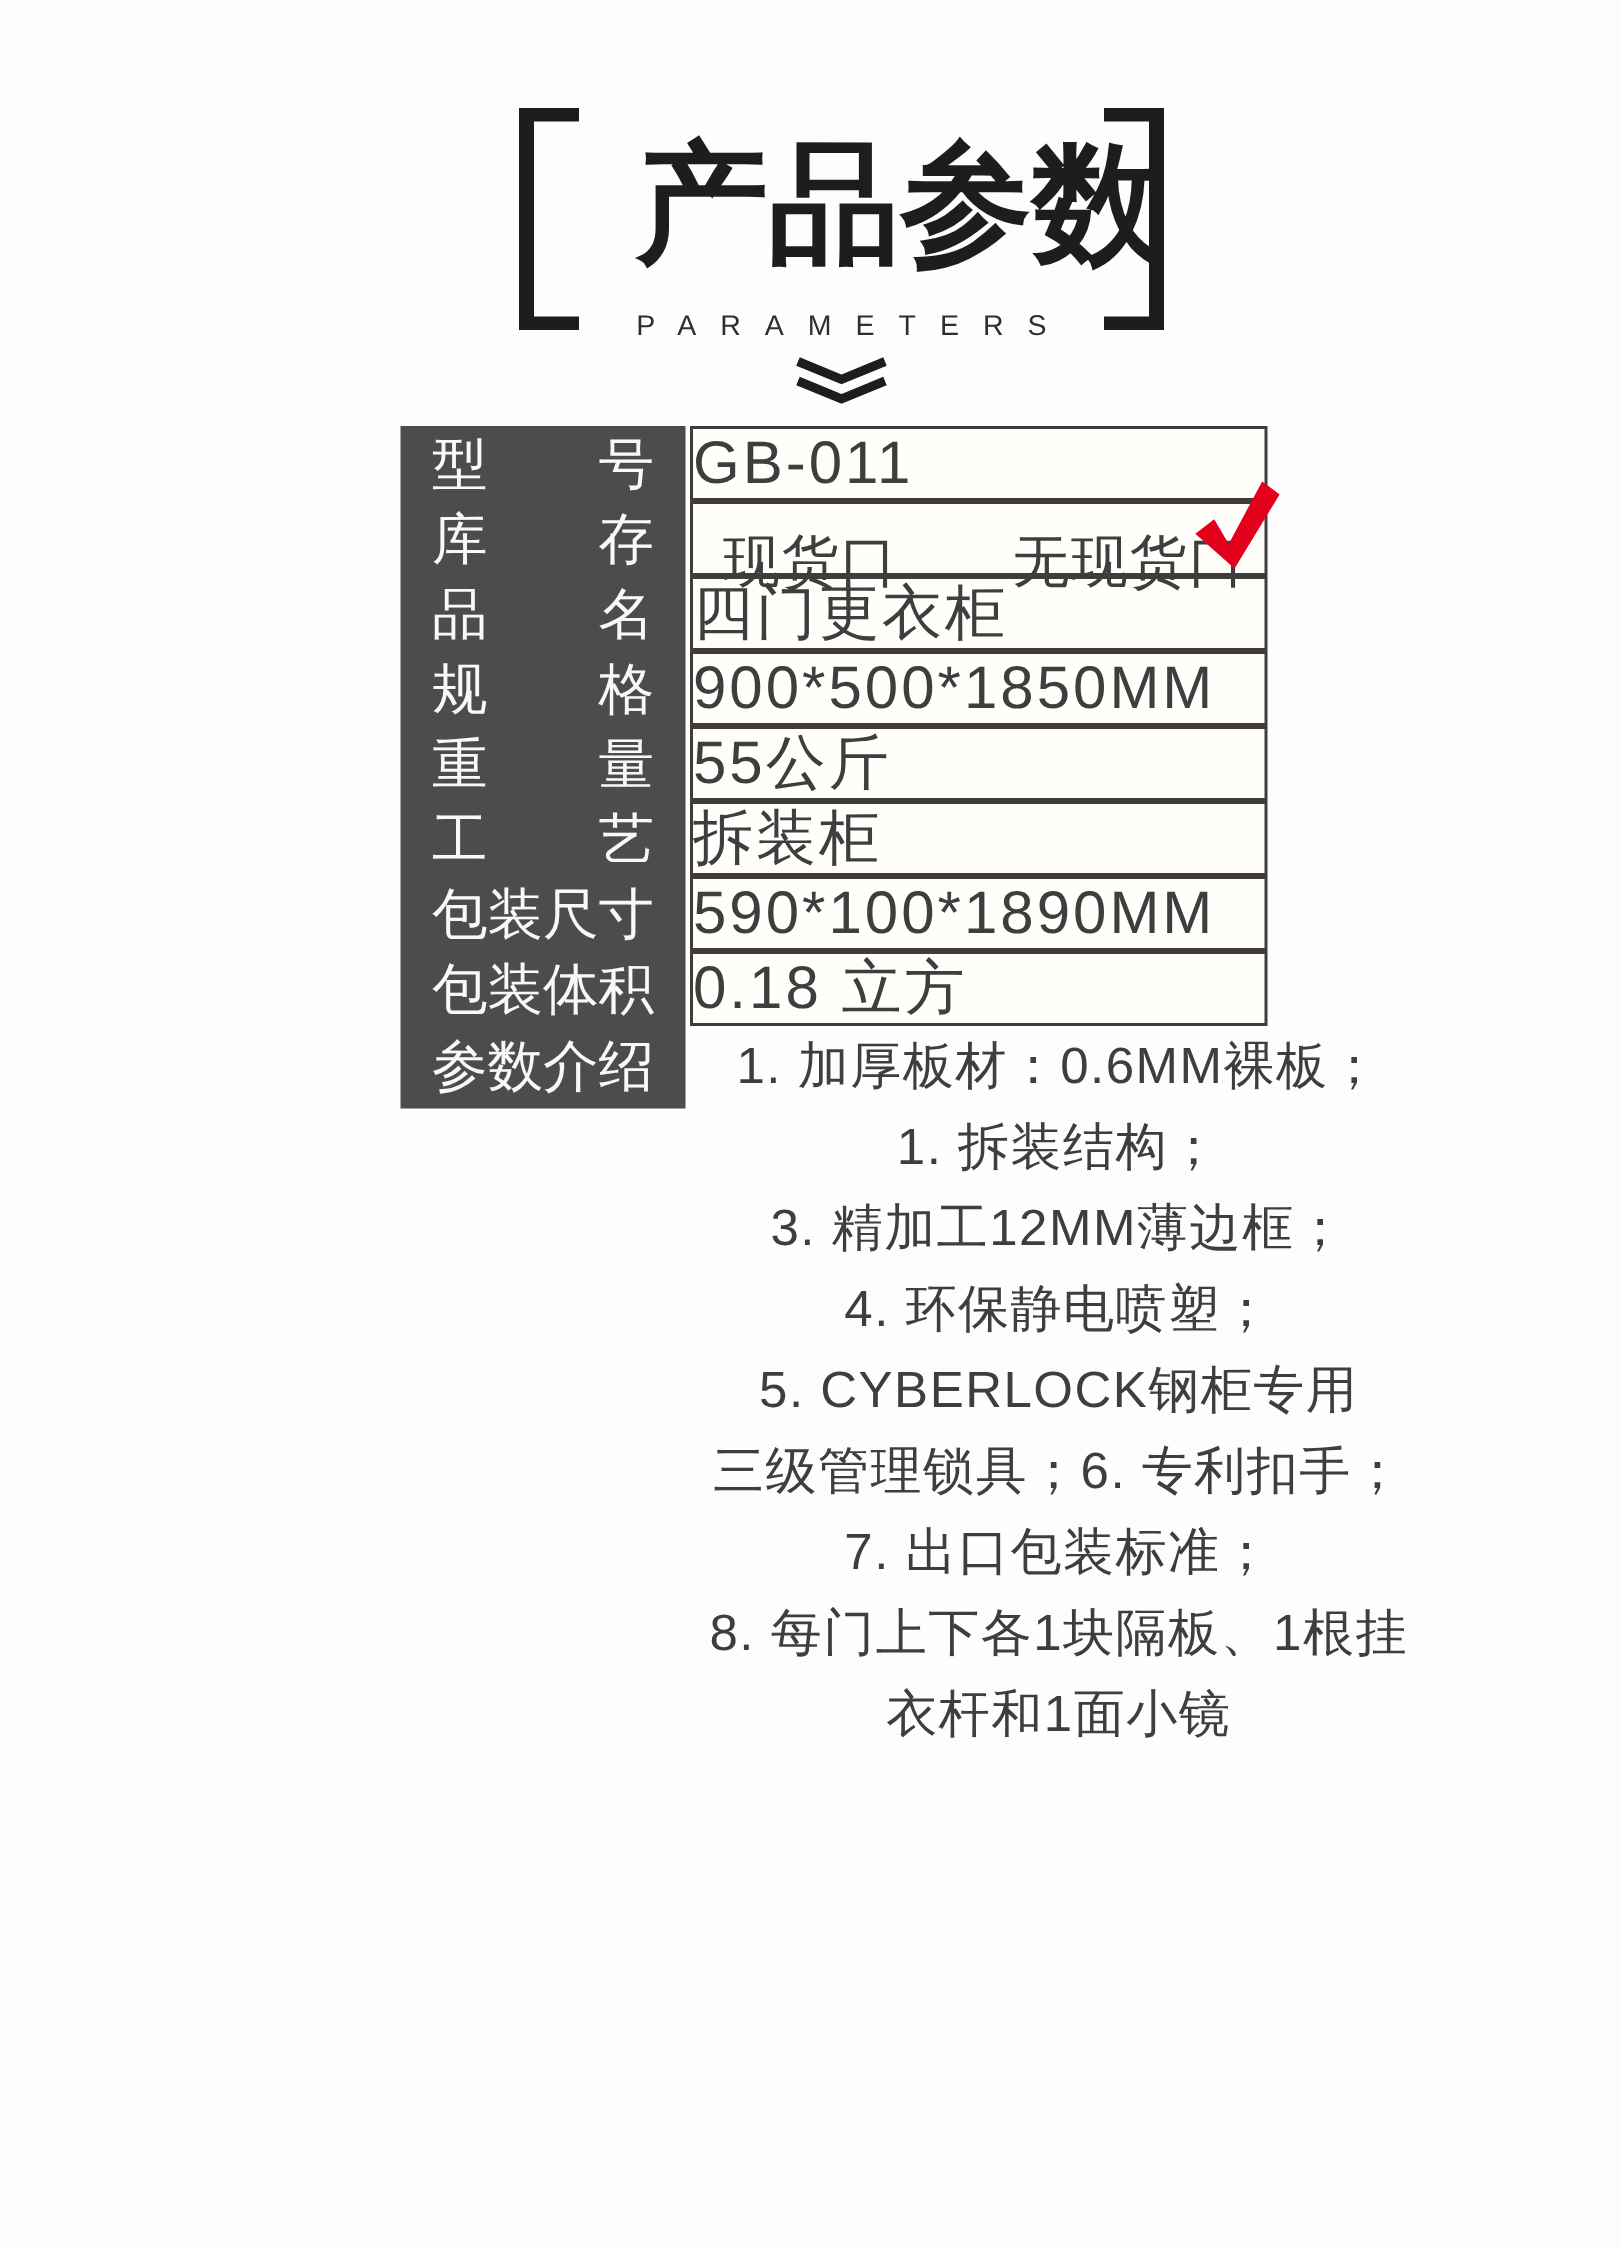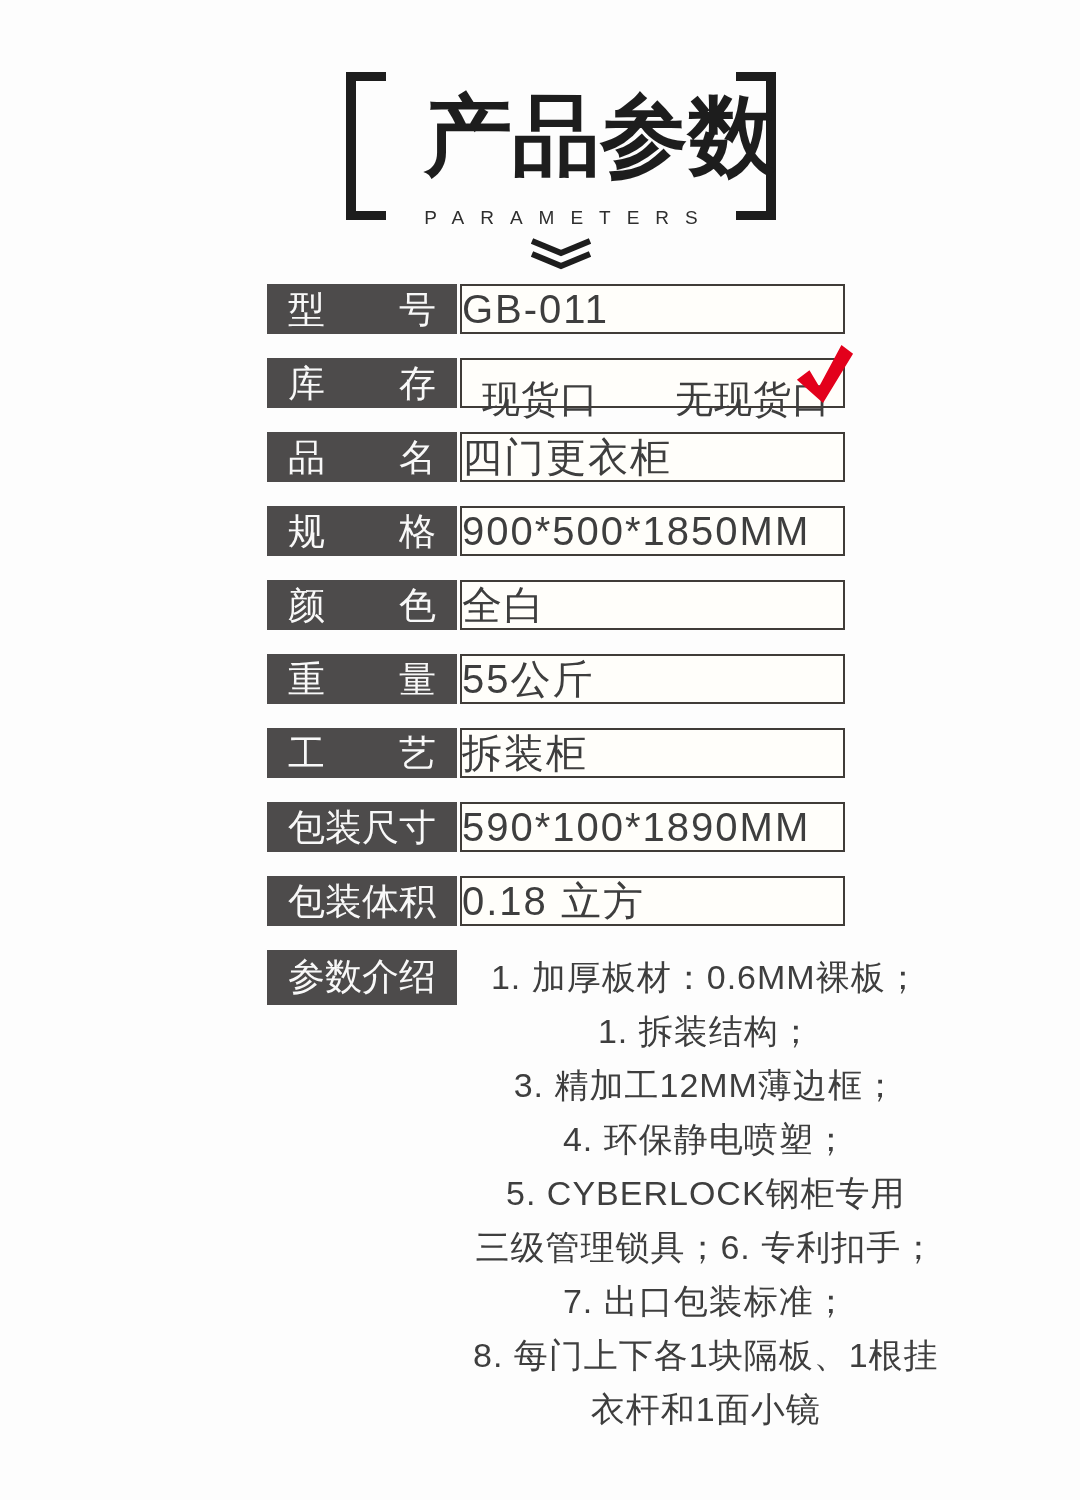--- a/index.html
+++ b/index.html
@@ -69,21 +69,20 @@
   }
 
   
   .rows {
     margin: 14px 0 0 267px;
     width: 578px;
   }
   .spec-row {
     display: flex;
     height: 50px;
-    margin-bottom: 24px;
   }
   .spec-label {
     flex: 0 0 190px;
     width: 190px;
     box-sizing: border-box;
     background: #4d4b4b;
     color: #f8f8f8;
     font-size: 37px;
     line-height: 51px;
     padding: 0 21px;
@@ -185,24 +184,20 @@
   <div class="spec-row">
     <div class="spec-label">品名</div>
     <div class="spec-value">四门更衣柜</div>
   </div>
 
   <div class="spec-row">
     <div class="spec-label">规格</div>
     <div class="spec-value">900*500*1850MM</div>
   </div>
 
-  <div class="spec-row">
-    <div class="spec-label">颜色</div>
-    <div class="spec-value">全白</div>
-  </div>
 
   <div class="spec-row">
     <div class="spec-label">重量</div>
     <div class="spec-value">55公斤</div>
   </div>
 
   <div class="spec-row">
     <div class="spec-label">工艺</div>
     <div class="spec-value">拆装柜</div>
   </div>

